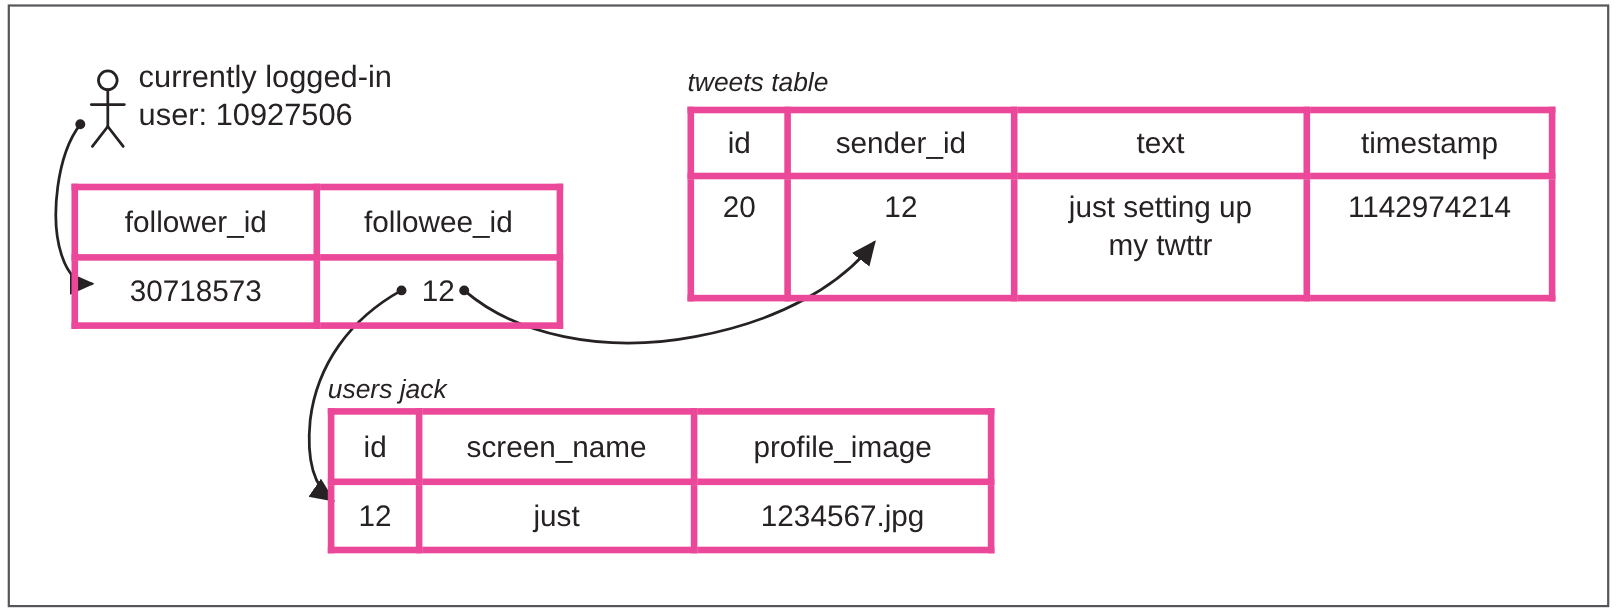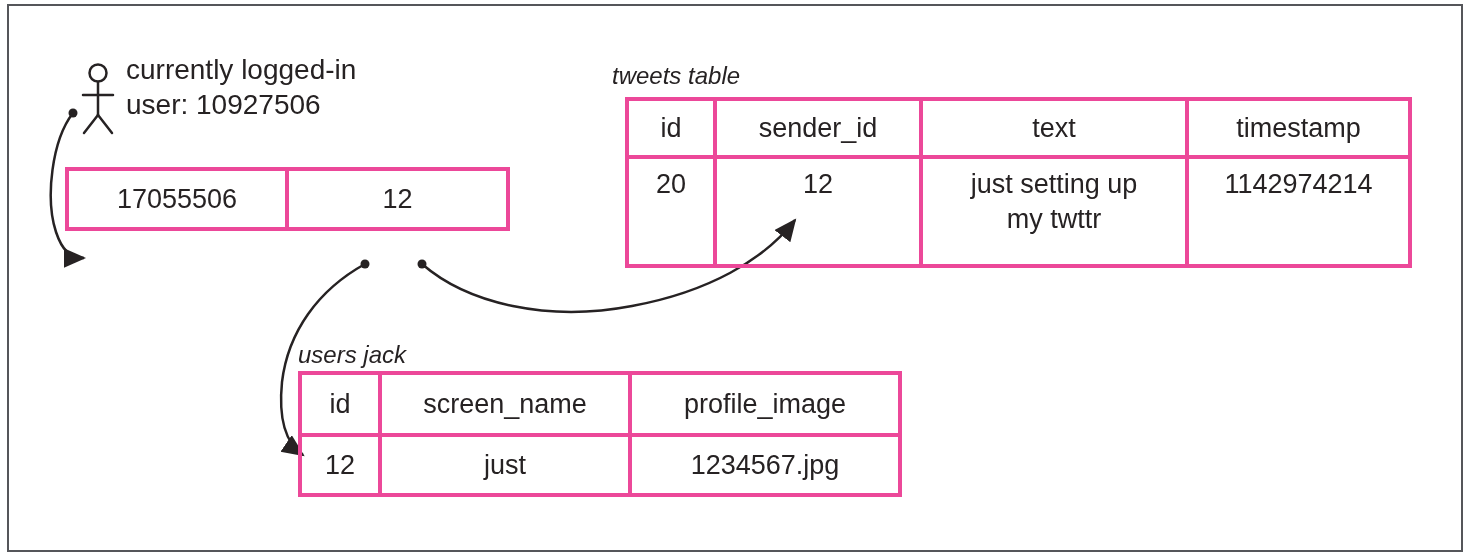--- a/index.html
+++ b/index.html
@@ -28,37 +28,37 @@
     white-space:nowrap;
   }
   table.dbt{
     position:absolute;
     border-collapse:collapse;
     table-layout:fixed;
     font-size:27px;color:#262223;
     text-align:center;
   }
   table.dbt td,table.dbt th{
-    border:4px solid #ec4899;
+    border:6px solid #ec4899;
     font-weight:normal;
     padding:0 13px;
     overflow:hidden;
   }
   #follows-table{left:65px;top:167px;width:441px;}
   #follows-table th{height:58px;}
   #follows-table td{height:56px;}
   #tweets-table{left:625px;top:97px;width:783px;}
   #tweets-table th{height:54px;}
   #tweets-table td{height:97px;vertical-align:top;padding-top:8px;line-height:35px;}
   .prewrap{white-space:pre-line;}
   #users-table{left:298px;top:371px;width:600px;}
   #users-table th{height:58px;}
   #users-table td{height:56px;}
   #follows-label{left:65px;top:294px;}
-  #tweets-label{left:612px;top:62px;text-align:center;}
+  #tweets-label{left:625px;top:62px;text-align:center;}
   #users-label{left:298px;top:341px;}
 </style>
 </head>
 <body>
 
 <div class="canvas">
 
   <div class="frame"></div>
 
   <svg class="arrow-layer" viewBox="0 0 1472 560" xmlns="http://www.w3.org/2000/svg">
@@ -98,22 +98,26 @@
     <div>currently logged-in</div>
     <div>user: 10927506</div>
   </div>
 
   <table class="dbt" id="follows-table">
     <colgroup>
         <col style="width:220px">
         <col style="width:221px">
       </colgroup>
     <tbody>
+        <tr>
+      <th>follower_id</th>
+      <th>followee_id</th>
+    </tr>
     <tr>
-      <td>17055506</td>
+      <td>30718573</td>
       <td>12</td>
     </tr>
   </tbody>
     </table>
 
   <table class="dbt" id="tweets-table">
     <colgroup>
       <col style="width:88px">
         <col style="width:206px">
       <col style="width:266px">

